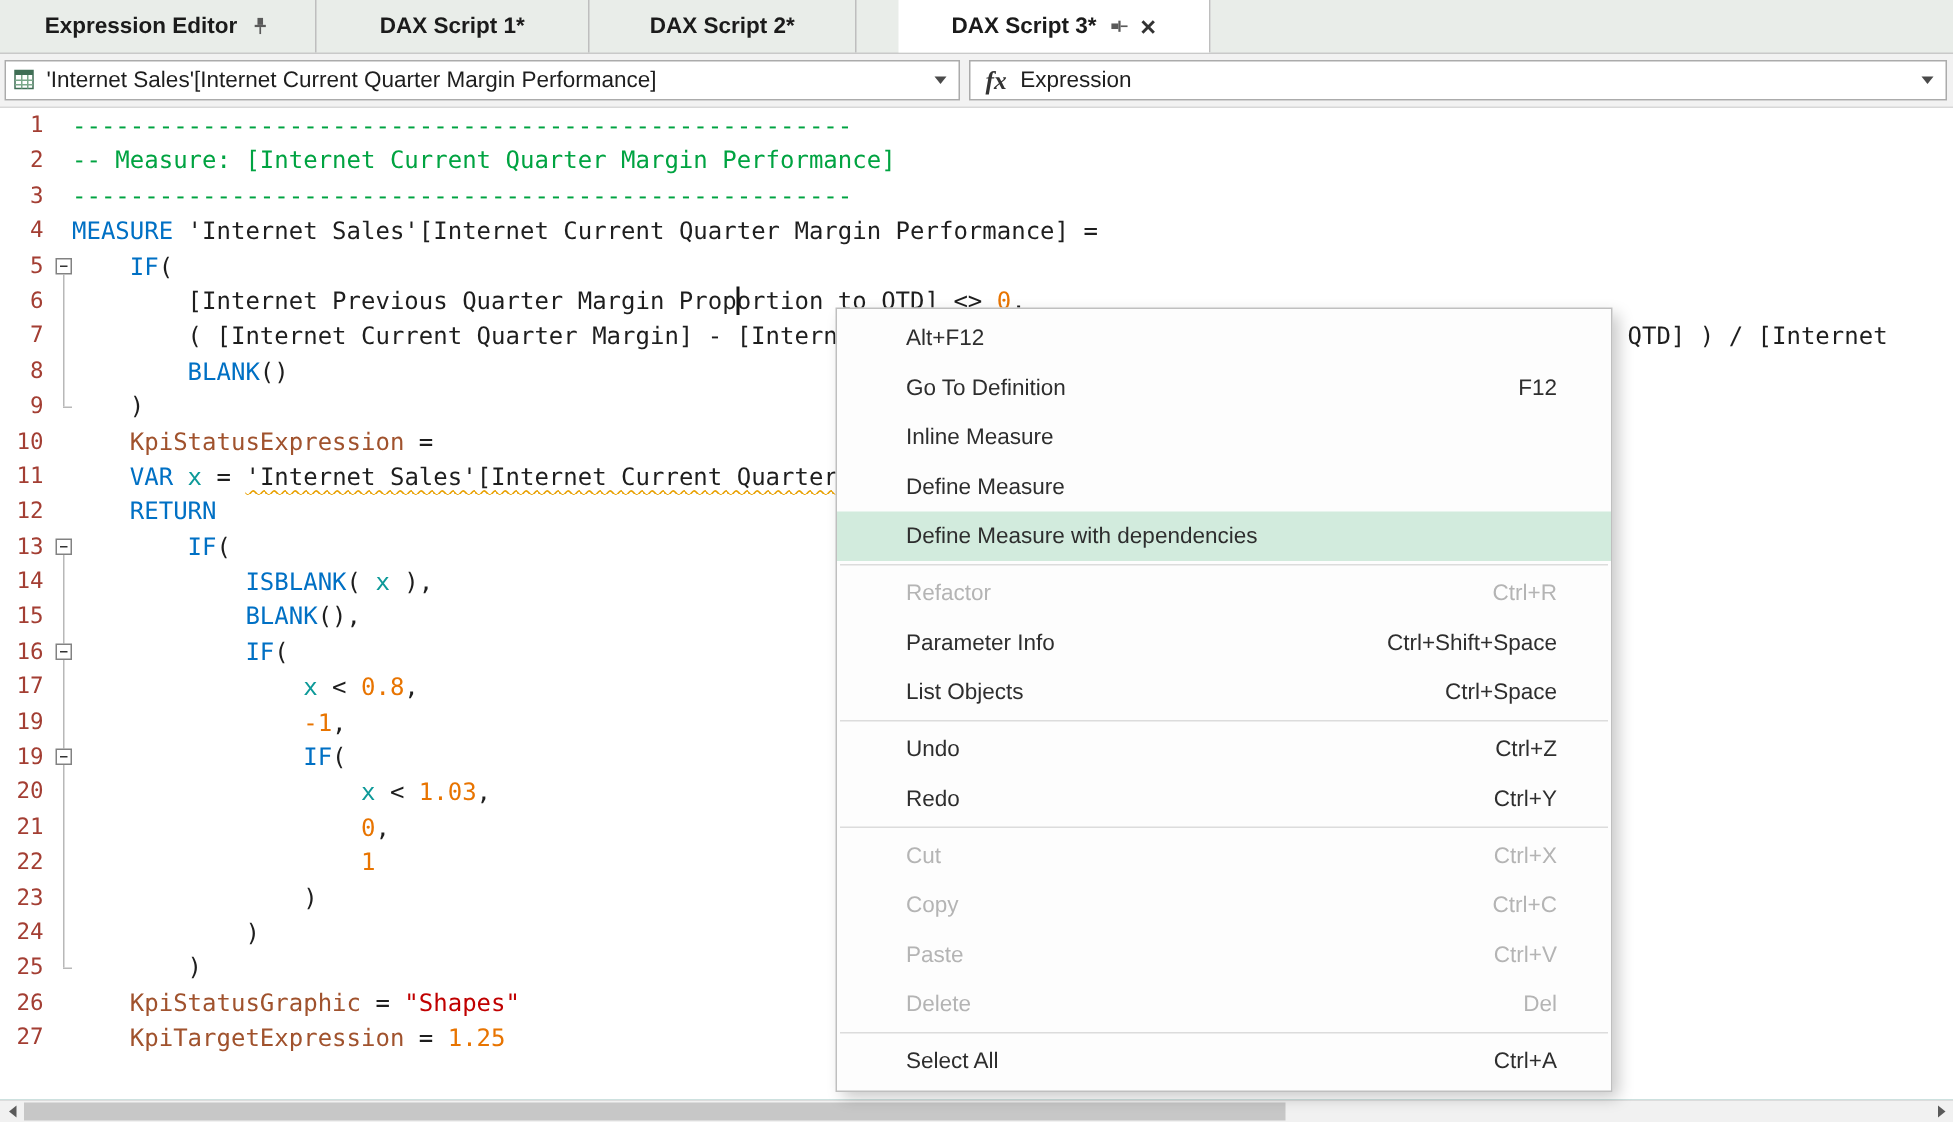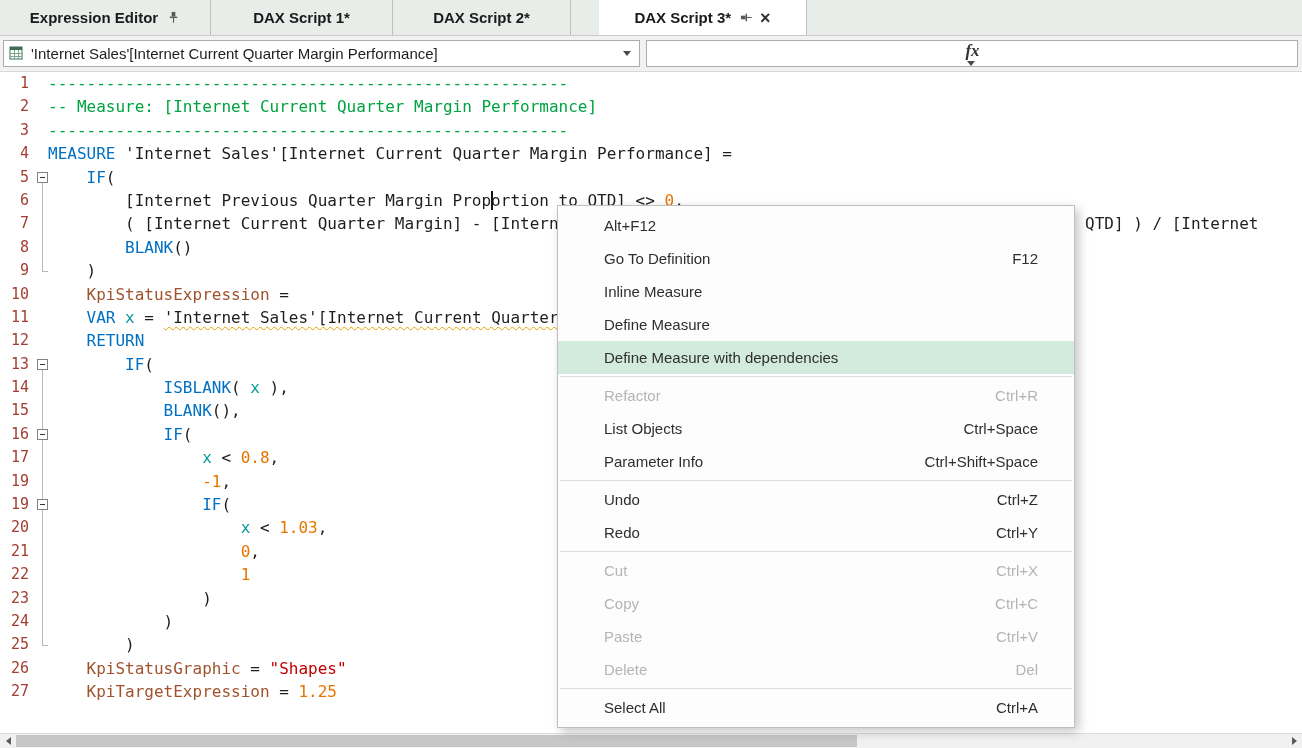--- a/index.html
+++ b/index.html
@@ -10,21 +10,21 @@
   #tabbar{position:absolute;top:0;left:0;width:1302px;height:36px;background:#E9EDE9;border-bottom:1px solid #C9C9C9;box-sizing:border-box;display:flex;}
   .tab{display:flex;align-items:center;justify-content:center;gap:9px;border-right:1px solid #BEBEBE;box-sizing:border-box;font-weight:bold;font-size:15px;color:#1b1b1b;height:100%;}
   .tab.active{background:#fff;}
   .tab .close{font-size:18px;font-weight:bold;color:#333;line-height:1;margin-left:-2px;}
   .pin{display:flex;}
 
   
   #toolbar{position:absolute;top:36px;left:0;width:1302px;height:36px;background:#F2F2F2;border-bottom:1px solid #D8D8D8;box-sizing:border-box;}
   .combo{position:absolute;top:4px;height:27px;background:#fff;border:1px solid #ABABAB;box-sizing:border-box;display:flex;align-items:center;font-size:15px;color:#1e1e1e;}
   #combo-object{left:3px;width:637px;}
-  #combo-prop{left:646px;width:652px;flex-direction:column;}
+  #combo-prop{left:646px;width:652px;}
   .combo-text{white-space:nowrap;overflow:hidden;flex:1;}
   .dd-arrow{width:0;height:0;border-left:4.5px solid transparent;border-right:4.5px solid transparent;border-top:5px solid #4a4a4a;margin:0 8px 0 6px;flex:none;}
   .mi-icon{margin:0 7px 0 5px;display:flex;flex:none;}
   .fx{font-family:"Liberation Serif",serif;font-style:italic;font-weight:bold;font-size:17px;color:#333;margin:0 9px 0 10px;flex:none;}
 
   
   #editor{position:absolute;top:72px;left:0;width:1302px;height:661px;background:#fff;}
   #gutter{position:absolute;left:0;top:0;width:36px;}
   .ln{height:23.4px;line-height:23.4px;text-align:right;padding-right:7px;font-family:"DejaVu Sans Mono",monospace;font-size:15px;color:var(--c-line_number);}
   #code{position:absolute;left:48px;top:0;right:0;overflow:hidden;}
@@ -209,26 +209,26 @@
       <div class="mi hl">
         <span class="lbl">Define Measure with dependencies</span>
         <span class="sc"></span>
       </div>
       <div class="msep"></div>
       <div class="mi dis">
         <span class="lbl">Refactor</span>
         <span class="sc">Ctrl+R</span>
       </div>
       <div class="mi">
+        <span class="lbl">Parameter Info</span>
+        <span class="sc">Ctrl+Shift+Space</span>
+      </div>
+      <div class="mi">
         <span class="lbl">List Objects</span>
         <span class="sc">Ctrl+Space</span>
-      </div>
-      <div class="mi">
-        <span class="lbl">Parameter Info</span>
-        <span class="sc">Ctrl+Shift+Space</span>
       </div>
       <div class="msep"></div>
       <div class="mi">
         <span class="lbl">Undo</span>
         <span class="sc">Ctrl+Z</span>
       </div>
       <div class="mi">
         <span class="lbl">Redo</span>
         <span class="sc">Ctrl+Y</span>
       </div>

